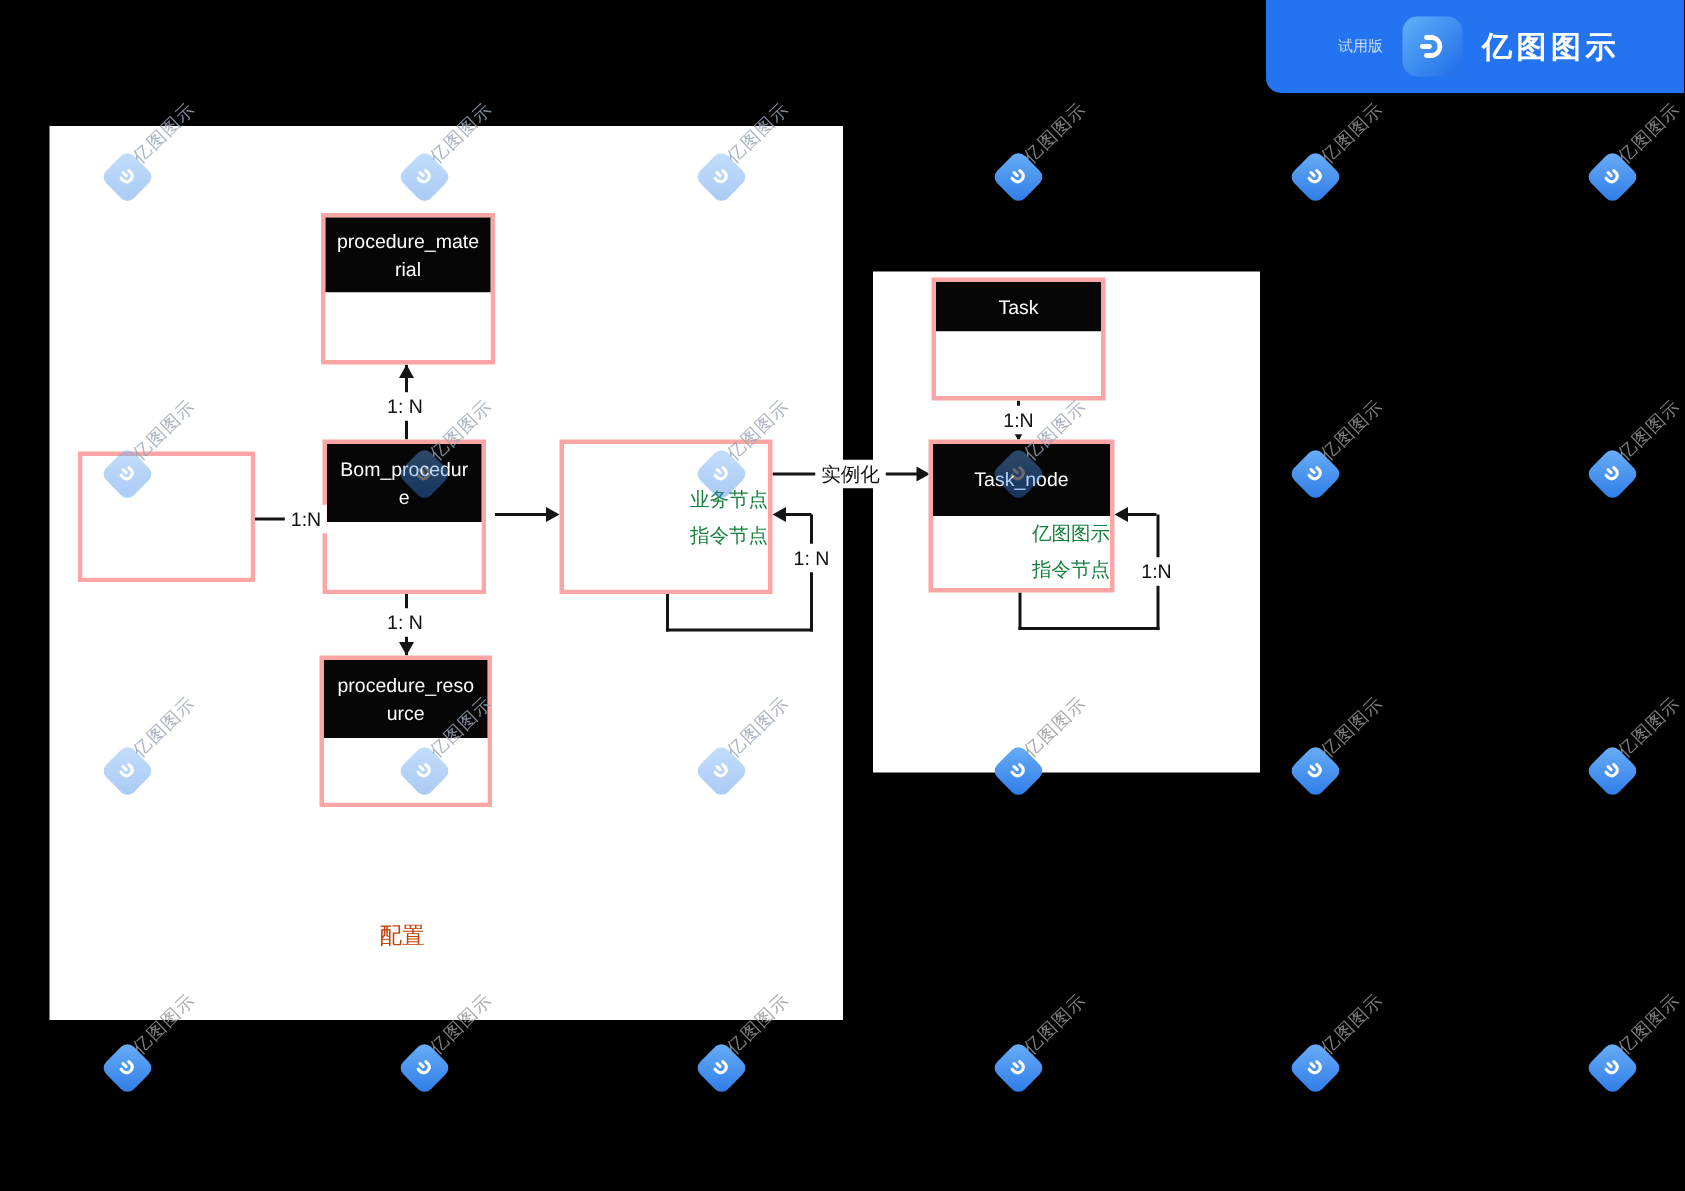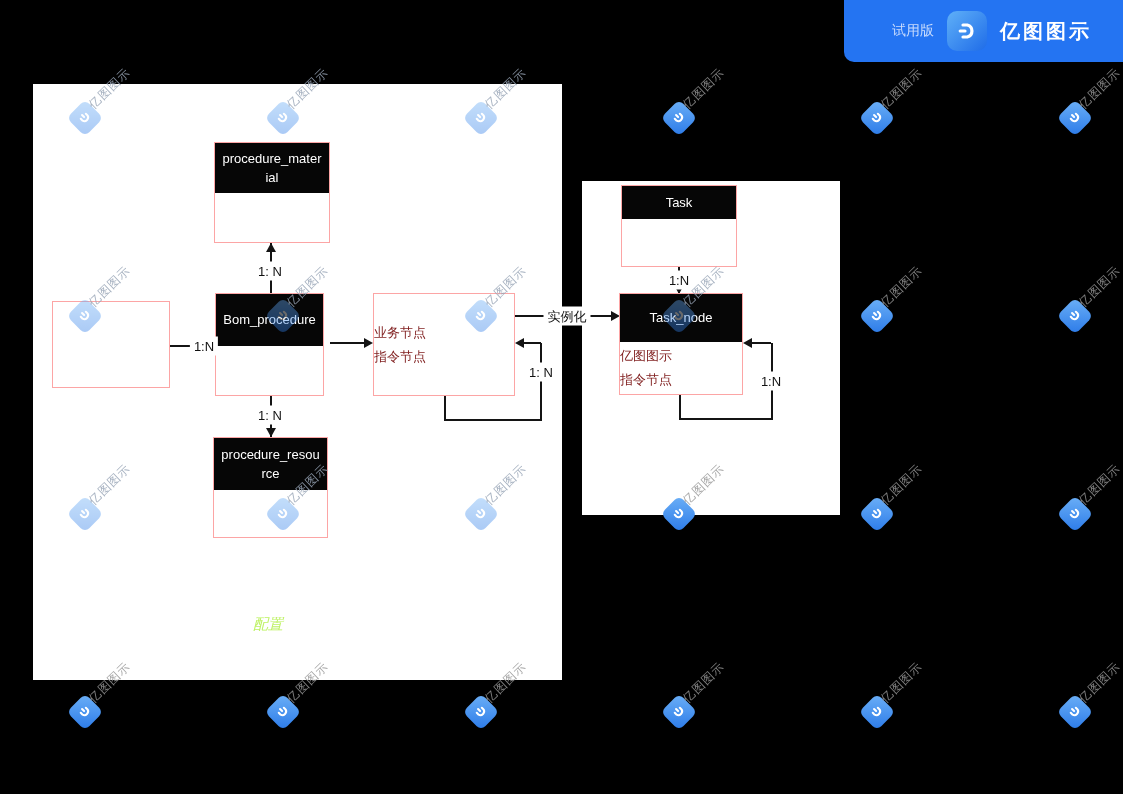--- a/index.html
+++ b/index.html
@@ -2,57 +2,57 @@
 <html><head>
 <meta charset="utf-8">
 <style>
   html,body{margin:0;padding:0;background:#000;}
   #screen{position:relative;width:1123px;height:794px;background:#000;overflow:hidden;
           font-family:"Liberation Sans",sans-serif;}
 
   .panel{position:absolute;background:#fff;z-index:0;}
 
   
-  .entity{position:absolute;border:1px solid #fca5a5;background:#fff;z-index:2;
+  .entity{position:absolute;border:3px solid #fca5a5;background:#fff;z-index:2;
           display:flex;flex-direction:column;box-sizing:border-box;}
   .entity .hd{background:#060606;color:#fff;display:flex;align-items:center;justify-content:center;
               text-align:center;font-size:13px;line-height:1.5;word-break:break-all;
               padding:0 7px;box-sizing:border-box;}
-  .entity .bd{flex:1;display:flex;flex-direction:column;align-items:flex-start;justify-content:center;
-              font-size:13px;line-height:24px;color:#7f1d1d;background:#fff;}
+  .entity .bd{flex:1;display:flex;flex-direction:column;align-items:flex-end;justify-content:center;
+              font-size:13px;line-height:24px;color:#15803d;background:#fff;}
 
   
   .ln{position:absolute;background:#141414;z-index:1;}
   .arr{position:absolute;width:0;height:0;z-index:1;}
   .arr.up{border-left:5px solid transparent;border-right:5px solid transparent;border-bottom:9px solid #141414;}
   .arr.down{border-left:5px solid transparent;border-right:5px solid transparent;border-top:9px solid #141414;}
   .arr.left{border-top:5px solid transparent;border-bottom:5px solid transparent;border-right:9px solid #141414;}
   .arr.right{border-top:5px solid transparent;border-bottom:5px solid transparent;border-left:9px solid #141414;}
 
   .rlabel{position:absolute;transform:translate(-50%,-50%);background:#fff;color:#111;
           font-size:13px;line-height:17px;padding:1px 4px;white-space:nowrap;z-index:3;}
 
-  .caption{position:absolute;transform:translate(-50%,-50%);color:#bef264;font-size:15px;z-index:2;font-style:italic;}
+  .caption{position:absolute;transform:translate(-50%,-50%);color:#c2410c;font-size:15px;z-index:2;}
 
   
   .wm{position:absolute;width:26px;height:26px;z-index:10;pointer-events:none;}
   .wm-d{width:26px;height:26px;border-radius:6px;transform:rotate(45deg);
         background:linear-gradient(135deg,#6cb0f7 0%,#2b7ae8 100%);
         display:flex;align-items:center;justify-content:center;}
   .wm-t{position:absolute;left:25px;top:-9px;transform:rotate(-44deg);transform-origin:0 100%;
         font-size:12px;letter-spacing:1px;white-space:nowrap;}
   .wm.light .wm-d{opacity:.40;}
   .wm.light .wm-t{color:rgba(152,164,182,.85);}
   .wm.dark  .wm-t{color:rgba(152,152,152,.85);}
 
   
   .badge{position:absolute;left:844px;top:0;width:279px;height:62px;background:#2474f2;
          border-radius:0 0 0 10px;display:flex;align-items:center;gap:13px;
          padding-left:48px;box-sizing:border-box;z-index:20;}
-  .badge .trial{color:#c9dcfd;font-size:14px;}
+  .badge .trial{color:#c9dcfd;font-size:10px;}
   .badge .bicon{width:40px;height:40px;border-radius:10px;flex:0 0 40px;
                 background:linear-gradient(135deg,#5fb0f8,#1f6ce8);
                 display:flex;align-items:center;justify-content:center;}
   .badge .brand{color:#fff;font-size:20px;font-weight:bold;letter-spacing:3px;}
 </style>
 </head>
 <body>
 
 <div id="screen">
 

